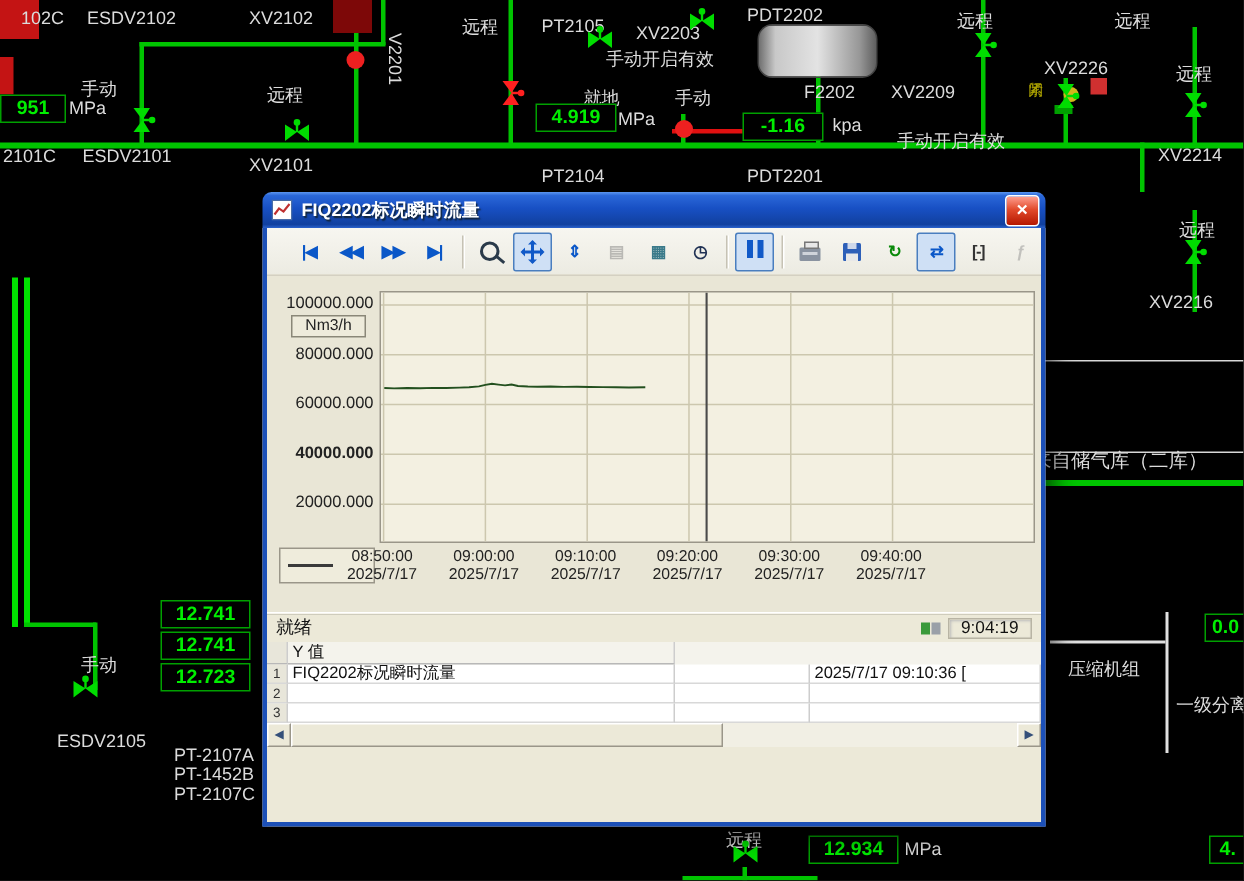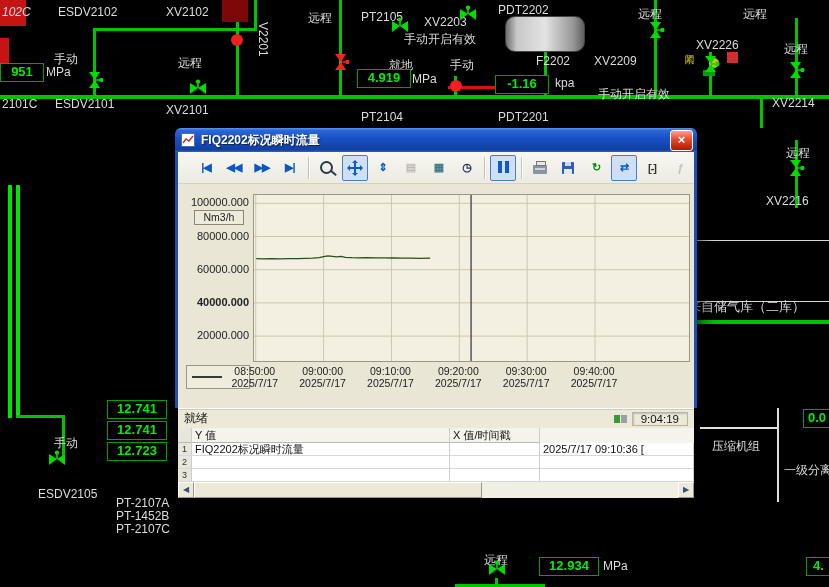--- a/index.html
+++ b/index.html
@@ -12,21 +12,21 @@
   .bg-label.vert{writing-mode:vertical-rl;}
   .valbox{position:absolute;height:17px;color:#00ee00;background:#000;border:1px solid #00a000;
           font-weight:bold;font-size:13px;text-align:center;line-height:16px;overflow:hidden;}
   .valve{position:absolute;width:20px;height:18px;}
   .dot{position:absolute;border-radius:50%;}
   .block{position:absolute;}
   .obox{position:absolute;border:1px solid #d8d8d8;background:transparent;}
   .vessel{position:absolute;border-radius:10px;border:1px solid #444;
           background:linear-gradient(90deg,#6f6f6f 0%,#c8c8c8 14%,#e3e3e3 50%,#979797 86%,#5f5f5f 100%);}
   
-  .window{position:absolute;left:175px;top:128px;width:522px;height:280px;z-index:10;
+  .window{position:absolute;left:175px;top:128px;width:522px;height:423px;z-index:10;
           box-shadow:6px 7px 14px rgba(0,0,0,.6);}
   .titlebar{position:absolute;left:0;top:0;right:0;height:24px;border-radius:6px 6px 0 0;
             background:linear-gradient(180deg,#5b96f0 0%,#2a67d8 10%,#1850c4 45%,#11409f 90%,#2a62cc 100%);
             display:flex;align-items:center;padding:0 4px;box-sizing:border-box;}
   .wicon{width:16px;height:16px;margin:0 4px 0 2px;display:flex;align-items:center;}
   .wtitle{color:#fff;font-size:12px;font-weight:bold;flex:1;text-shadow:1px 1px 1px #123;}
   .xbtn{width:21px;height:19px;border:1px solid #fff;border-radius:3px;color:#fff;font-weight:bold;
         font-size:13px;line-height:17px;text-align:center;cursor:pointer;
         background:linear-gradient(180deg,#ff9f8f 0%,#e24b2d 45%,#b51700 100%);}
   .winbody{position:absolute;left:0;top:24px;right:0;bottom:0;background:#ece9d8;
@@ -123,21 +123,21 @@
       <div class="block" style="left: 0px; top: 0px; width: 26px; height: 26px; background: rgb(196, 20, 20);"></div>
       <div class="block" style="left: 0px; top: 38px; width: 9px; height: 25px; background: rgb(196, 20, 20);"></div>
       <div class="block" style="left: 222px; top: 0px; width: 26px; height: 22px; background: rgb(125, 8, 8);"></div>
       <div class="block" style="left: 727px; top: 52px; width: 11px; height: 11px; background: rgb(208, 48, 48);"></div>
       <div class="block" style="left: 703px; top: 70px; width: 12px; height: 6px; background: rgb(0, 160, 0);"></div>
       <div class="dot" style="left: 709px; top: 58px; width: 10px; height: 10px; background: rgb(210, 182, 28);"></div>
       <div class="dot" style="left: 231px; top: 34px; width: 12px; height: 12px; background: rgb(238, 32, 32);"></div>
       <div class="dot" style="left: 450px; top: 80px; width: 12px; height: 12px; background: rgb(238, 32, 32);"></div>
       <div class="obox" style="left: 686px; top: 240px; width: 142px; height: 60px;"></div>
       <div class="vessel" style="left: 505px; top: 16px; width: 78px; height: 34px;"></div>
-      <div class="bg-label" style="left: 2px; top: 6px; font-style: italic;">102C</div>
+      <div class="bg-label" style="left: 14px; top: 6px;">102C</div>
       <div class="bg-label" style="left: 58px; top: 6px;">ESDV2102</div>
       <div class="bg-label" style="left: 166px; top: 6px;">XV2102</div>
       <div class="bg-label" style="left: 308px; top: 12px;">远程</div>
       <div class="bg-label" style="left: 361px; top: 11px;">PT2105</div>
       <div class="bg-label" style="left: 424px; top: 16px;">XV2203</div>
       <div class="bg-label" style="left: 498px; top: 4px;">PDT2202</div>
       <div class="bg-label" style="left: 638px; top: 8px;">远程</div>
       <div class="bg-label" style="left: 743px; top: 8px;">远程</div>
       <div class="bg-label" style="left: 54px; top: 53px;">手动</div>
       <div class="bg-label" style="left: 178px; top: 57px;">远程</div>
@@ -378,21 +378,20 @@
         <span>就绪</span>
         <span class="sright">
           <span class="sicon"><i class="a"></i><i class="b"></i></span>
           <span class="stime">9:04:19</span>
         </span>
       </div>
       <div id="vtable" class="vtable">
           <div class="vt-row vt-head">
             <div class="vt-cell vt-gut"></div>
             <div class="vt-cell">Y 值</div>
-            <div class="vt-cell">X 值/时间戳</div>
           </div>
           <div class="vt-row">
             <div class="vt-cell vt-gut">1</div>
             <div class="vt-cell">FIQ2202标况瞬时流量</div>
             <div class="vt-cell"></div>
             <div class="vt-cell">2025/7/17 09:10:36 [</div>
           </div>
           <div class="vt-row">
             <div class="vt-cell vt-gut">2</div>
             <div class="vt-cell"></div>

